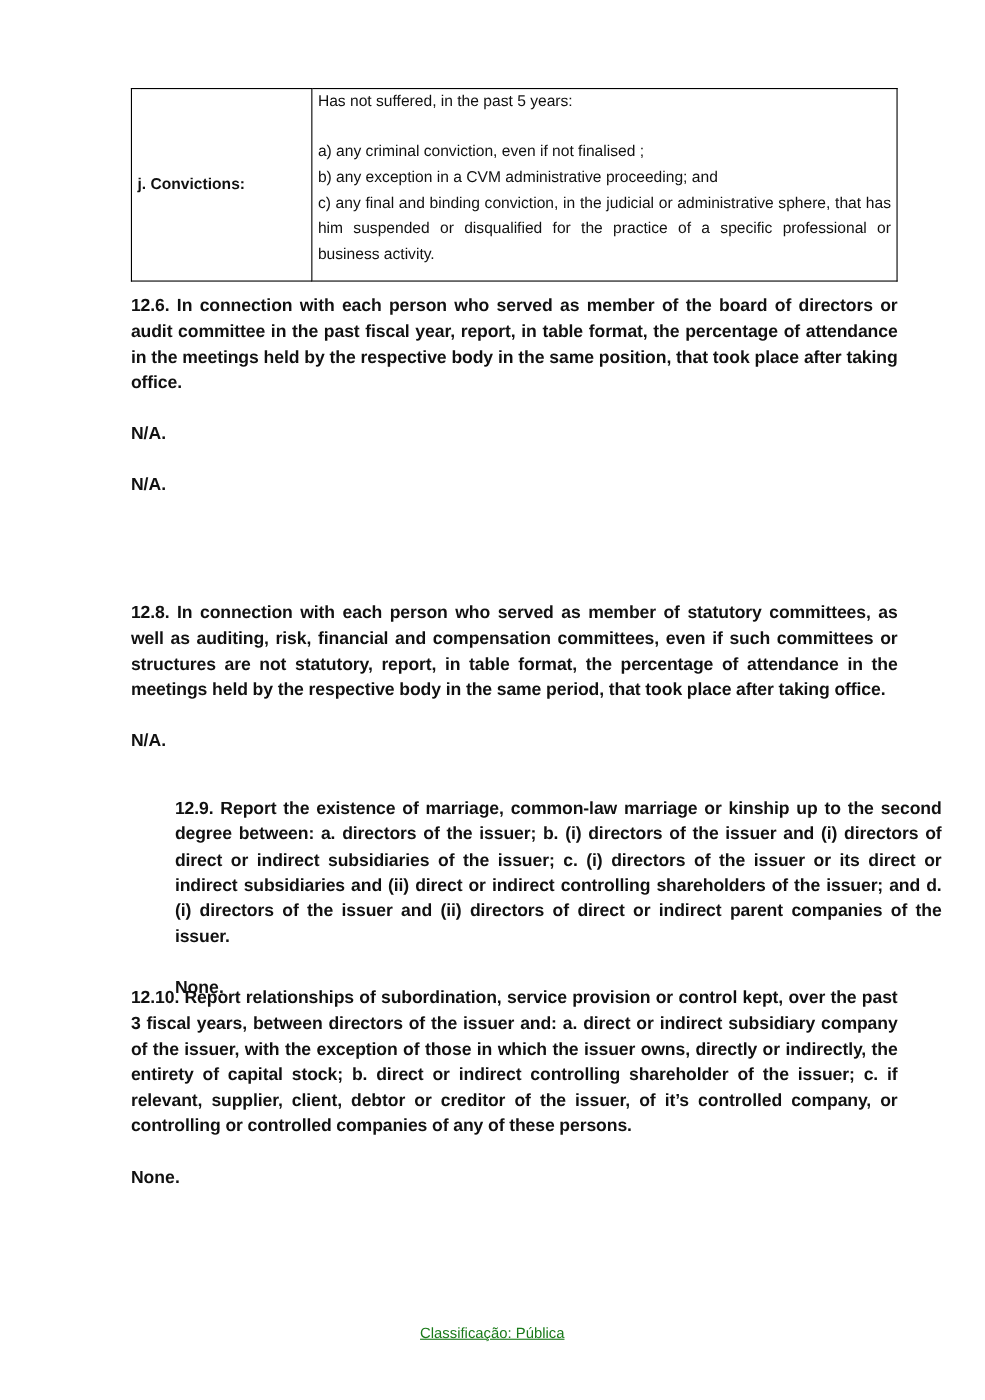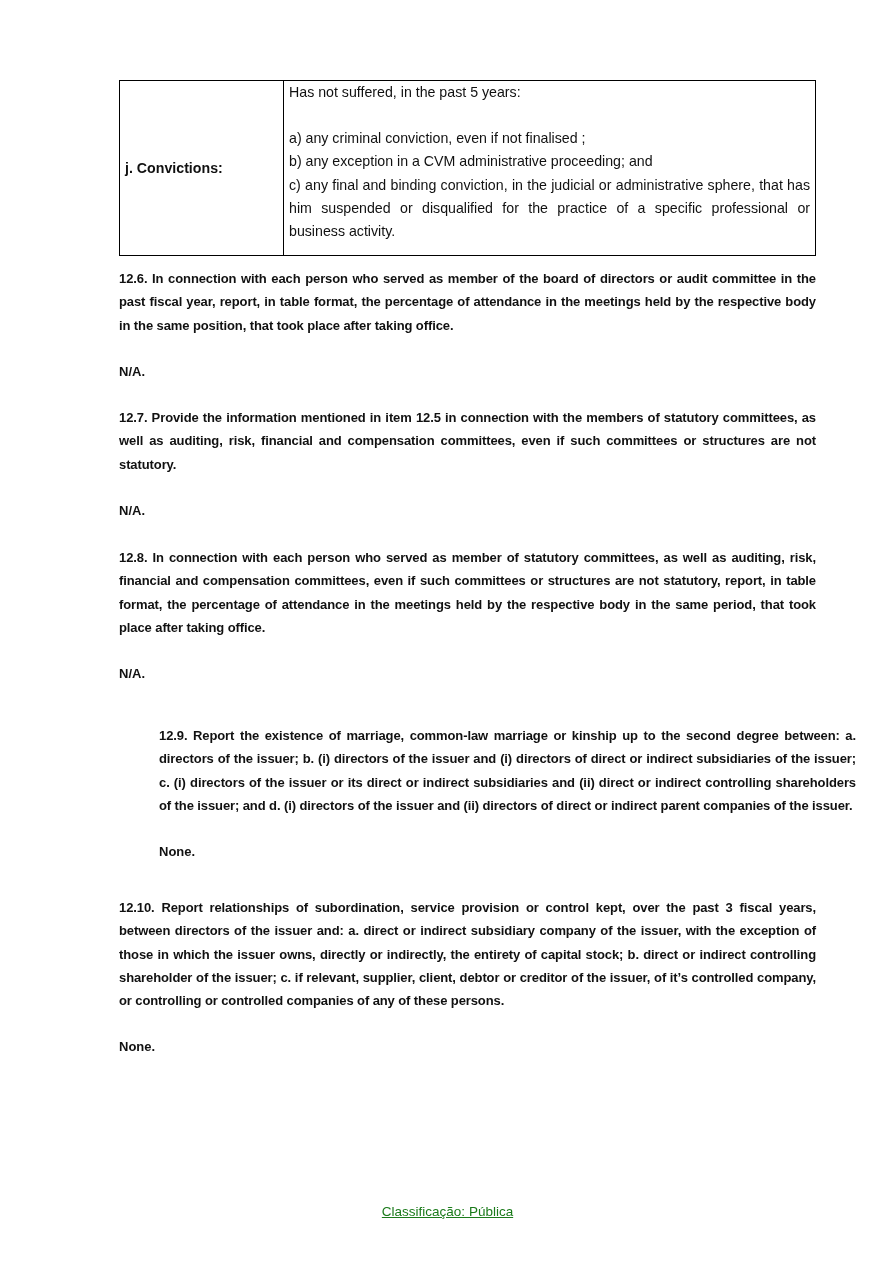--- a/index.html
+++ b/index.html
@@ -12,21 +12,21 @@
   table.conv {
     position: absolute; top: 80px; left: 0; width: 697px;
     border-collapse: collapse; font-size: 14.2px; line-height: 23.2px;
   }
   table.conv td { border: 1px solid #000; vertical-align: middle; padding: 0 5px; }
   table.conv td.label { width: 153px; font-weight: bold; }
   table.conv td.content { text-align: justify; padding-top: 0; padding-bottom: 12px; }
   .content p { margin: 0; }
   .content .gap { height: 23px; }
 
-  .section { position: absolute; left: 0; width: 697px; font-size: 13px; line-height: 23.3px; }
+  .section { position: absolute; left: 0; width: 697px; font-size: 16px; line-height: 23.3px; }
   .section .q { font-weight: bold; text-align: justify; margin: 0; letter-spacing: -0.1px; }
   .section .a { margin: 0; margin-top: 23px; font-weight: bold; }
   .footer {
     position: absolute; top: 1204px; left: 0; width: 895px; text-align: center;
     font-size: 13.5px; color: #1a7a1a; text-decoration: underline;
   }
 </style>
 </head>
 <body>
 
@@ -46,21 +46,20 @@
     </tr>
   </tbody>
     </table>
 
   <div class="section" style="top:267px;">
     <p class="q">12.6.  In connection with each person who served as member of the board of directors or audit committee in the past fiscal year, report, in table format, the percentage of attendance in the meetings held by the respective body in the same position, that took place after taking office.</p>
     <p class="a">N/A.</p>
   </div>
 
   <div class="section" style="top:406px;">
-    <p class="q">12.7.  Provide the information mentioned in item 12.5 in connection with the members of statutory committees, as well as auditing, risk, financial and compensation committees, even if such committees or structures are not statutory.</p>
     <p class="a">N/A.</p>
   </div>
 
   <div class="section" style="top:546px;">
     <p class="q">12.8.  In connection with each person who served as member of statutory committees, as well as auditing, risk, financial and compensation committees, even if such committees or structures are not statutory, report, in table format, the percentage of attendance in the meetings held by the respective body in the same period, that took place after taking office.</p>
     <p class="a">N/A.</p>
   </div>
 
   <div class="section" style="top:724px;margin-left:40px;">
     <p class="q">12.9.  Report the existence of marriage, common-law marriage or kinship up to the second degree between: a. directors of the issuer; b. (i) directors of the issuer and (i) directors of direct or indirect subsidiaries of the issuer; c. (i) directors of the issuer or its direct or indirect subsidiaries and (ii) direct or indirect controlling shareholders of the issuer; and d. (i) directors of the issuer and (ii) directors of direct or indirect parent companies of the issuer.</p>

